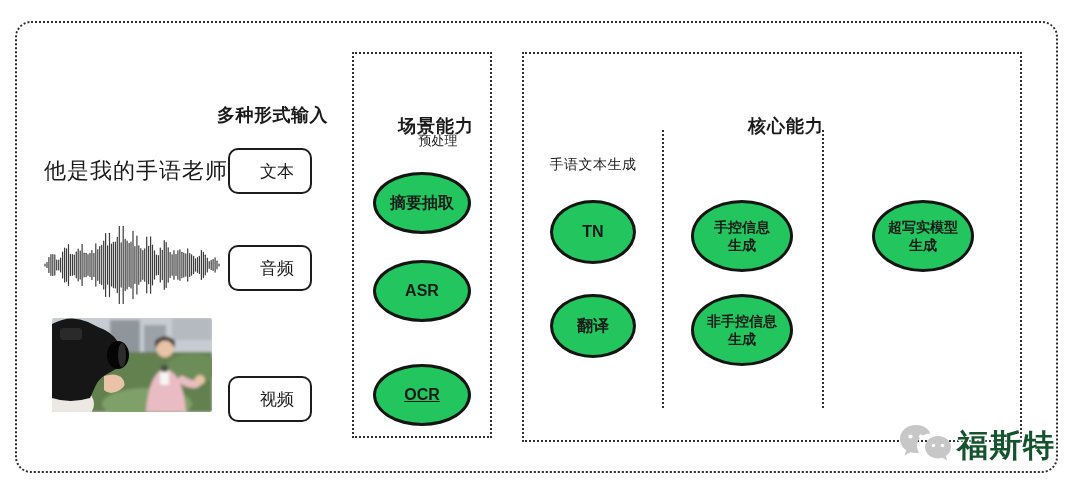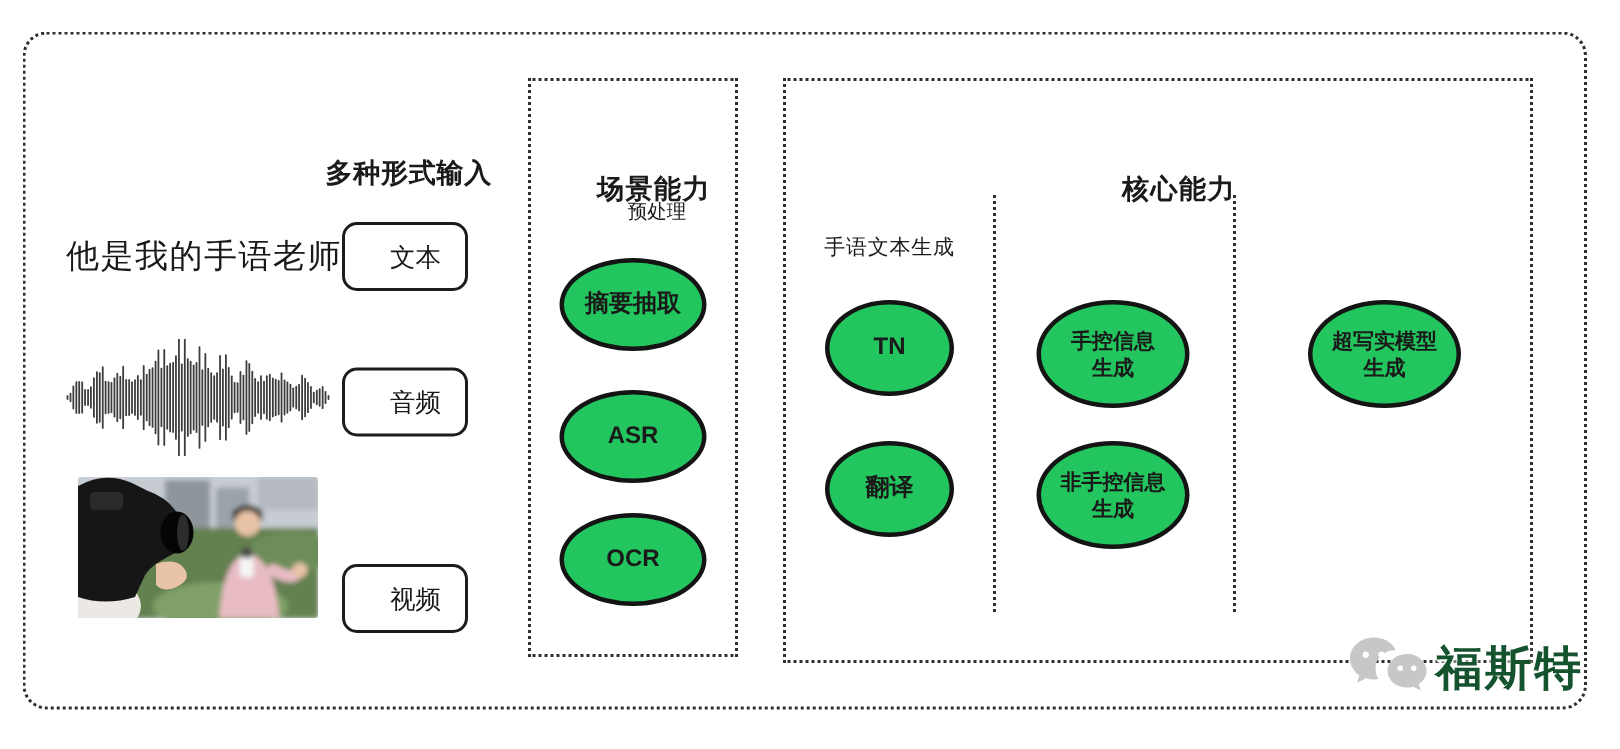--- a/index.html
+++ b/index.html
@@ -52,21 +52,21 @@
   .ellipse {
     position:absolute; left:50%; transform:translateX(-50%);
     border:3px solid #141414; border-radius:50%;
     display:flex; flex-direction:column; align-items:center; justify-content:center;
     text-align:center; background:#22c55e;
   }
   .ellipse span { display:block; line-height:1.3; }
   .scene-panel .ellipse { width:98px; height:62px; font-size:16px; font-weight:600; }
   .scene-panel .e1 { top:118px; }
   .scene-panel .e2 { top:206px; }
-  .scene-panel .e3 { top:288px; }
+  .scene-panel .e3 { top:310px;text-decoration:underline; }
   .scene-panel .sub-label { top:78px; }
 
   .core-col { position:absolute; top:0; height:100%; }
   .col-1 { left:0;    width:138px; }
   .col-2 { left:138px; width:160px; }
   .col-3 { left:298px; width:202px; }
   .col-header {
     position:absolute; top:102px; left:0; width:100%;
     text-align:center; font-size:14px; letter-spacing:.5px;
   }

